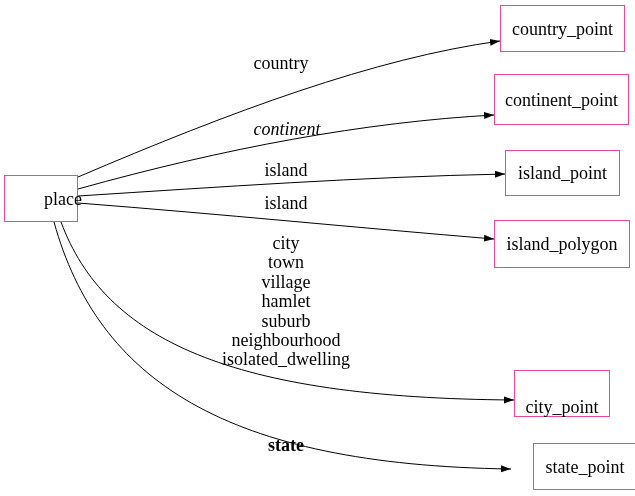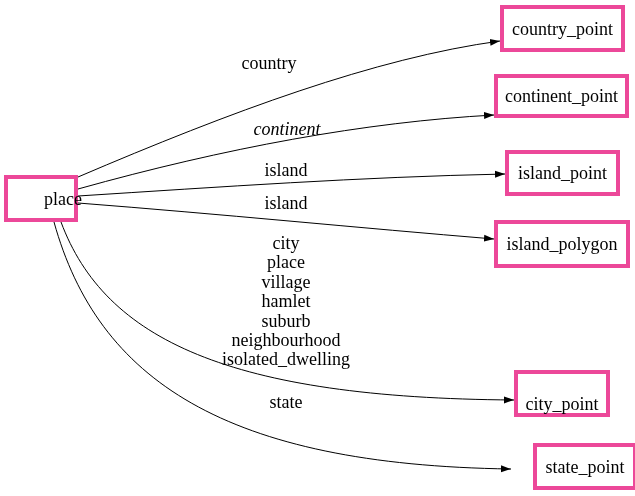--- a/index.html
+++ b/index.html
@@ -18,52 +18,52 @@
     width: 635px; height: 496px;
   }
   .edges-svg path.edge {
     fill: none;
     stroke: #000000;
     stroke-width: 1;
   }
   .node {
     position: absolute;
     box-sizing: border-box;
-    border: 4px solid #ec4899;
+    border: 1px solid #ec4899;
     background: #ffffff;
     display: flex;
     align-items: center;
     justify-content: center;
     font-size: 18px;
     line-height: 1;
     white-space: nowrap;
   }
   .edge-label {
     position: absolute;
     transform: translate(-50%, -50%);
     font-size: 18px;
     line-height: 19.4px;
     text-align: center;
     white-space: pre;
   }
   
   #node-place          { left: 4px;   top: 175px; width: 74px;  height: 47px; padding-left: 44px; }
   #node-country-point  { left: 500px; top: 5px;   width: 125px; height: 47px; }
-  #node-continent-point{ left: 494px; top: 74px;  width: 135px; height: 44px; text-align: right; }
+  #node-continent-point{ left: 494px; top: 74px;  width: 135px; height: 51px; text-align: right; }
   #node-island-point   { left: 505px; top: 150px; width: 115px; height: 46px; }
   #node-island-polygon { left: 494px; top: 220px; width: 136px; height: 48px; font-family: Liberation Serif, serif; }
   #node-city-point     { left: 514px; top: 370px; width: 96px;  height: 47px; align-items: flex-end; }
   #node-state-point    { left: 533px; top: 443px; width: 104px; height: 47px; }
   
-  #label-country   { left: 269px; top: 64px;  }
+  #label-country   { left: 281px; top: 64px;  }
   #label-continent { left: 287px; top: 130px; font-style: italic; }
   #label-island-1  { left: 286px; top: 171px; }
   #label-island-2  { left: 286px; top: 204px; }
   #label-city      { left: 286px; top: 302px; }
-  #label-state     { left: 286px; top: 403px; }
+  #label-state     { left: 286px; top: 446px; font-weight: bold; }
 </style>
 </head>
 <body>
 
 <div class="canvas">
 
   <svg class="edges-svg" viewBox="0 0 635 496" xmlns="http://www.w3.org/2000/svg">
     <defs>
       <marker id="arrowhead" markerWidth="12" markerHeight="10" refX="10" refY="5" orient="auto" markerUnits="userSpaceOnUse">
         <path d="M0,1.5 L10,5 L0,8.5 Z" fill="#000000"></path>
@@ -97,21 +97,21 @@
   </div>
   <div class="node" id="node-state-point">
     <span>state_point</span>
   </div>
 
   <div class="edge-label" id="label-country">country</div>
   <div class="edge-label" id="label-continent">continent</div>
   <div class="edge-label" id="label-island-1">island</div>
   <div class="edge-label" id="label-island-2">island</div>
   <div class="edge-label" id="label-city">city
-place
+town
 village
 hamlet
 suburb
 neighbourhood
 isolated_dwelling</div>
   <div class="edge-label" id="label-state">state</div>
 
 </div>
 
 </body></html>

